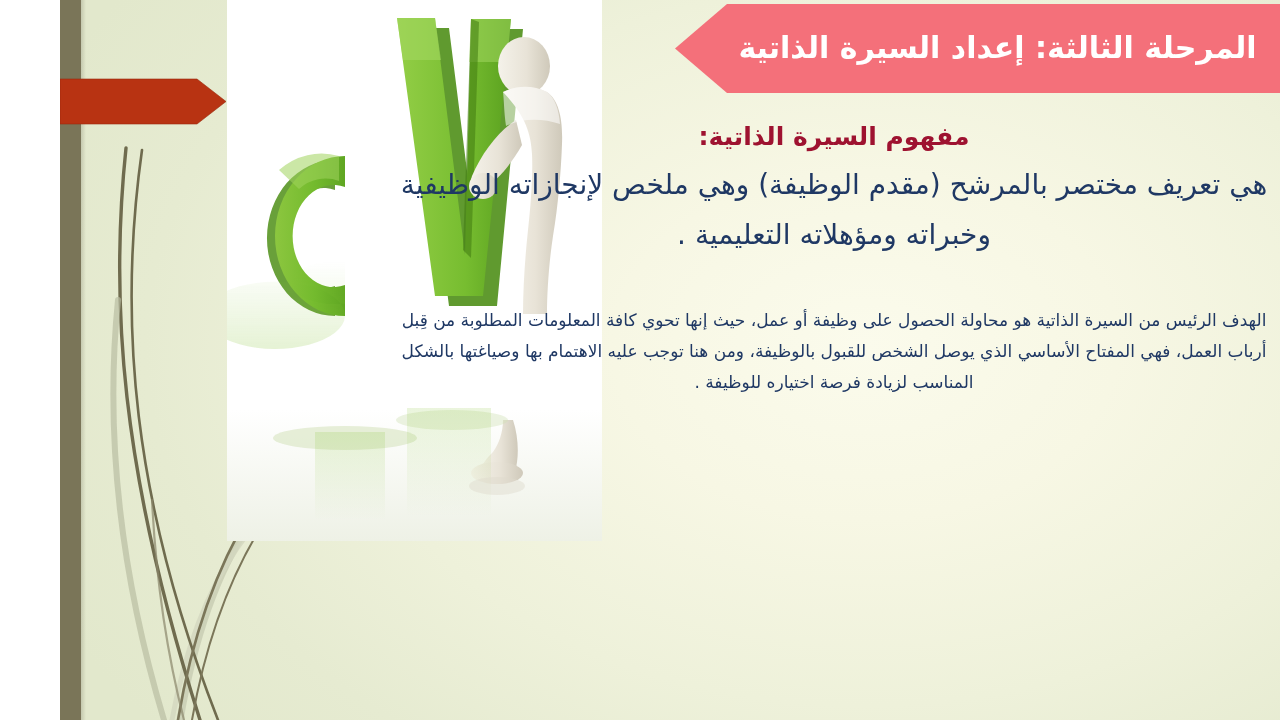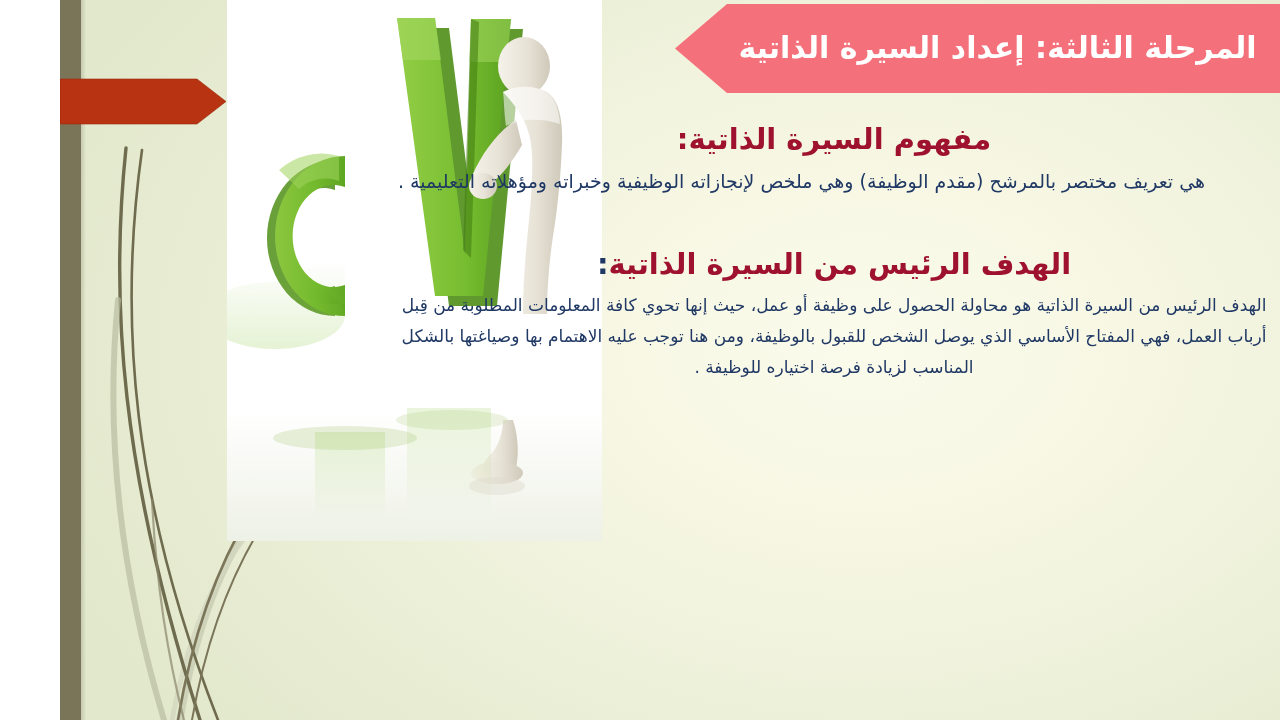--- a/index.html
+++ b/index.html
@@ -87,33 +87,33 @@
     width: 900px;
     direction: rtl;
     text-align: center;
     box-sizing: border-box;
     padding-left: 18px;
     padding-right: 10px;
   }
   .section { margin: 0; }
   .heading {
     color: #9e1230;
-    font-size: 29px;
+    font-size: 25px;
     font-weight: bold;
     line-height: 1.35;
     margin: 0 0 6px 0;
     text-align: center;
   }
   .heading .colon-navy { color: #1f3864; }
   .para {
     color: #1f3864;
-    font-size: 19px;
+    font-size: 28px;
     line-height: 1.78;
     margin: 0;
-    text-align: left;
+    text-align: center;
     font-weight: 500;
   }
   .gap { height: 46px; }
   .section-2 { margin-top: 0; }
   .para-2 {
     color: #1f3864;
     font-size: 17px;
     line-height: 1.82;
     margin: 0;
     text-align: center;
@@ -221,19 +221,18 @@
   <div class="content">
 
     <div class="section">
       <div class="heading">مفهوم السيرة الذاتية:</div>
       <p class="para">هي تعريف مختصر بالمرشح (مقدم الوظيفة) وهي ملخص لإنجازاته الوظيفية وخبراته ومؤهلاته التعليمية .</p>
     </div>
 
     <div class="gap"></div>
 
     <div class="section section-2">
-      <div class="heading"><span>الهدف الرئيس من السيرة الذاتية</span><span class="colon-navy">:</span></div>
       <p class="para-2">الهدف الرئيس من السيرة الذاتية هو محاولة الحصول على وظيفة أو عمل، حيث إنها تحوي كافة المعلومات المطلوبة من قِبل أرباب العمل، فهي المفتاح الأساسي الذي يوصل الشخص للقبول بالوظيفة، ومن هنا توجب عليه الاهتمام بها وصياغتها بالشكل المناسب لزيادة فرصة اختياره للوظيفة .</p>
     </div>
 
   </div>
 
 </div>
 
 </body></html>

